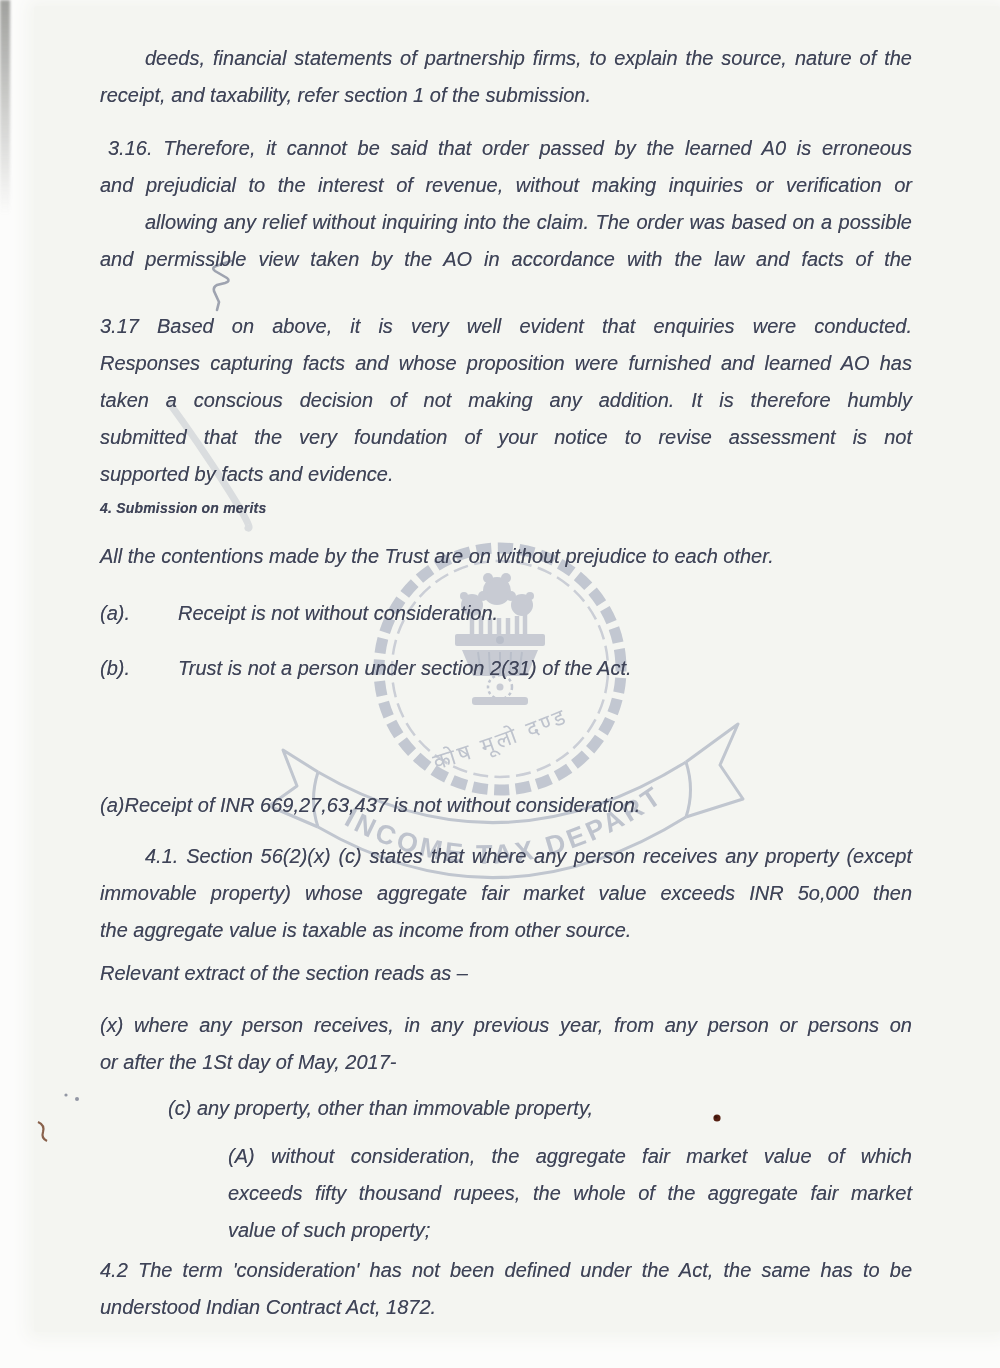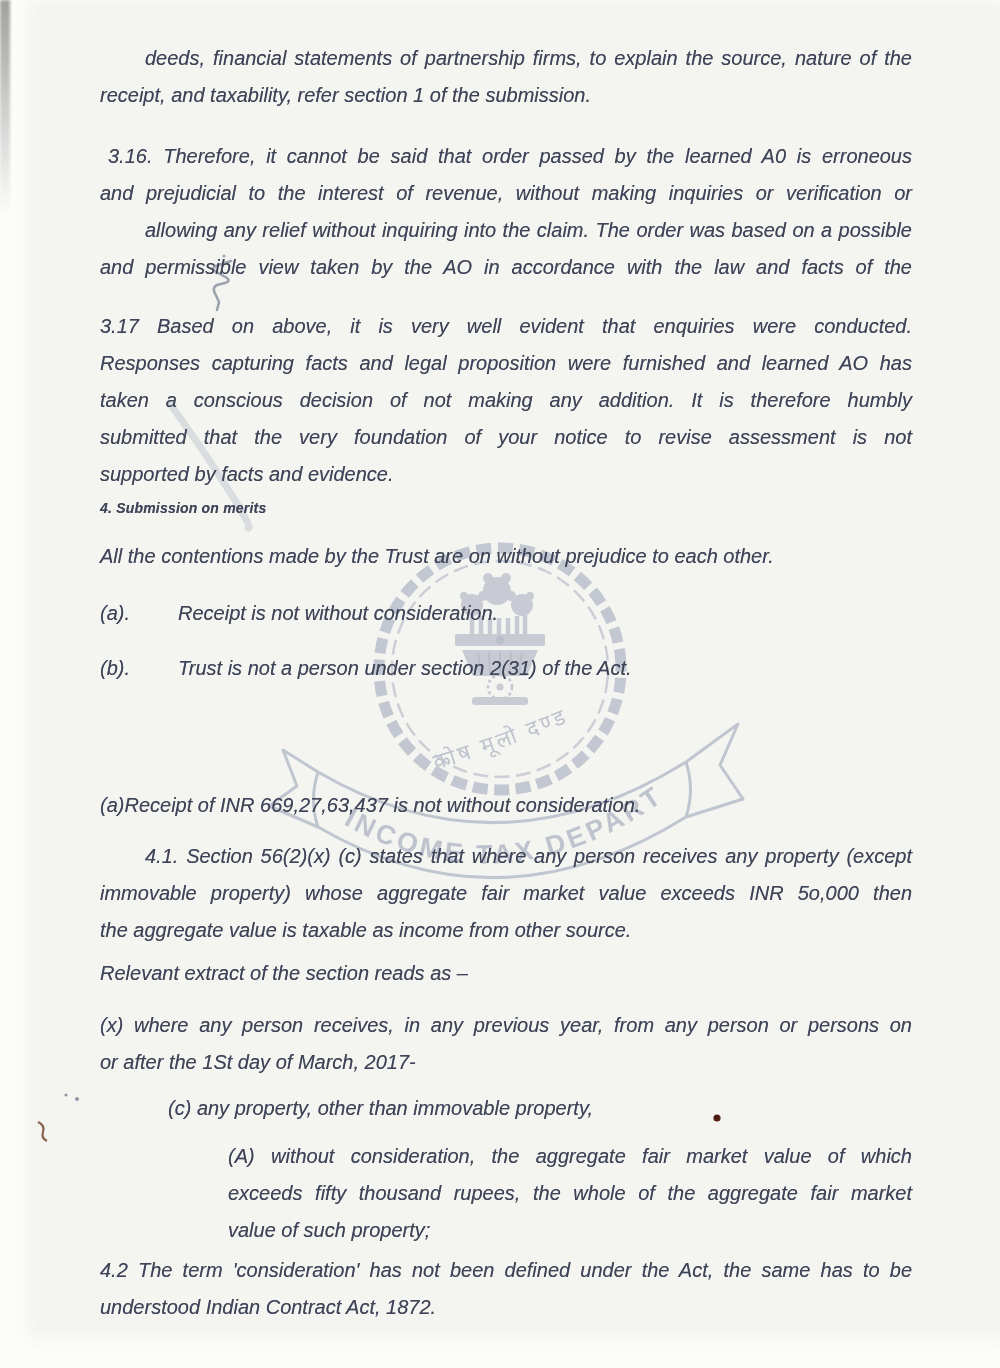--- a/index.html
+++ b/index.html
@@ -17,21 +17,21 @@
   .edge-shadow{
     position:absolute;left:0;top:0;width:10px;height:215px;
     background:linear-gradient(180deg,rgba(110,111,107,.65),rgba(110,111,107,0));
     filter:blur(1.5px);
   }
   .para{position:absolute;left:100px;width:812px;}
   .line{height:37px;line-height:37px;white-space:nowrap;}
   .wrapline{height:37px;line-height:37px;}
   .j{text-align:justify;text-align-last:justify;white-space:normal;}
   .tight{word-spacing:-2.2px;margin-left:45px;}
-  .ind{padding-left:8px;margin-top:8px;}
+  .ind{padding-left:8px;}
   .label{display:inline-block;width:78px;}
   .heading{font-weight:bold;font-size:14px;letter-spacing:.2px;}
   .txt{text-shadow:0 0 .6px rgba(62,67,87,.55);}
   .wm{position:absolute;left:0;top:0;width:1000px;height:1368px;
       mix-blend-mode:multiply;pointer-events:none;}
 </style>
 </head>
 <body>
 
 <div class="page">
@@ -120,21 +120,21 @@
 
   <div class="para txt" style="top:130px">
     <div class="wrapline j ind">3.16. Therefore, it cannot be said that order passed by the learned A0 is erroneous</div>
     <div class="wrapline j">and prejudicial to the interest of revenue, without making inquiries or verification or</div>
     <div class="wrapline j tight">allowing any relief without inquiring into the claim. The order was based on a possible</div>
     <div class="wrapline j">and permissible view taken by the AO in accordance with the law and facts of the</div>
   </div>
 
   <div class="para txt" style="top:308px">
     <div class="wrapline j">3.17 Based on above, it is very well evident that enquiries were conducted.</div>
-    <div class="wrapline j">Responses capturing facts and legal proposition were furnished and learned AO has</div>
+    <div class="wrapline j">Responses capturing facts and whose proposition were furnished and learned AO has</div>
     <div class="wrapline j">taken a conscious decision of not making any addition. It is therefore humbly</div>
     <div class="wrapline j">submitted that the very foundation of your notice to revise assessment is not</div>
     <div class="line">supported by facts and evidence.</div>
   </div>
 
   <div class="para txt heading" style="top:490px">
     <div class="line">4. Submission on merits</div>
   </div>
 
   <div class="para txt" style="top:538px">
@@ -157,21 +157,21 @@
     <div class="wrapline j">immovable property) whose aggregate fair market value exceeds INR 5o,000 then</div>
     <div class="line">the aggregate value is taxable as income from other source.</div>
   </div>
 
   <div class="para txt" style="top:955px">
     <div class="line">Relevant extract of the section reads as –</div>
   </div>
 
   <div class="para txt" style="top:1007px">
     <div class="wrapline j">(x) where any person receives, in any previous year, from any person or persons on</div>
-    <div class="line">or after the 1St day of March, 2017-</div>
+    <div class="line">or after the 1St day of May, 2017-</div>
   </div>
 
   <div class="para txt" style="top:1090px;left:168px;width:744px">
     <div class="line">(c) any property, other than immovable property,</div>
   </div>
 
   <div class="para txt" style="top:1138px;left:228px;width:684px">
     <div class="wrapline j">(A) without consideration, the aggregate fair market value of which</div>
     <div class="wrapline j">exceeds fifty thousand rupees, the whole of the aggregate fair market</div>
     <div class="line">value of such property;</div>

